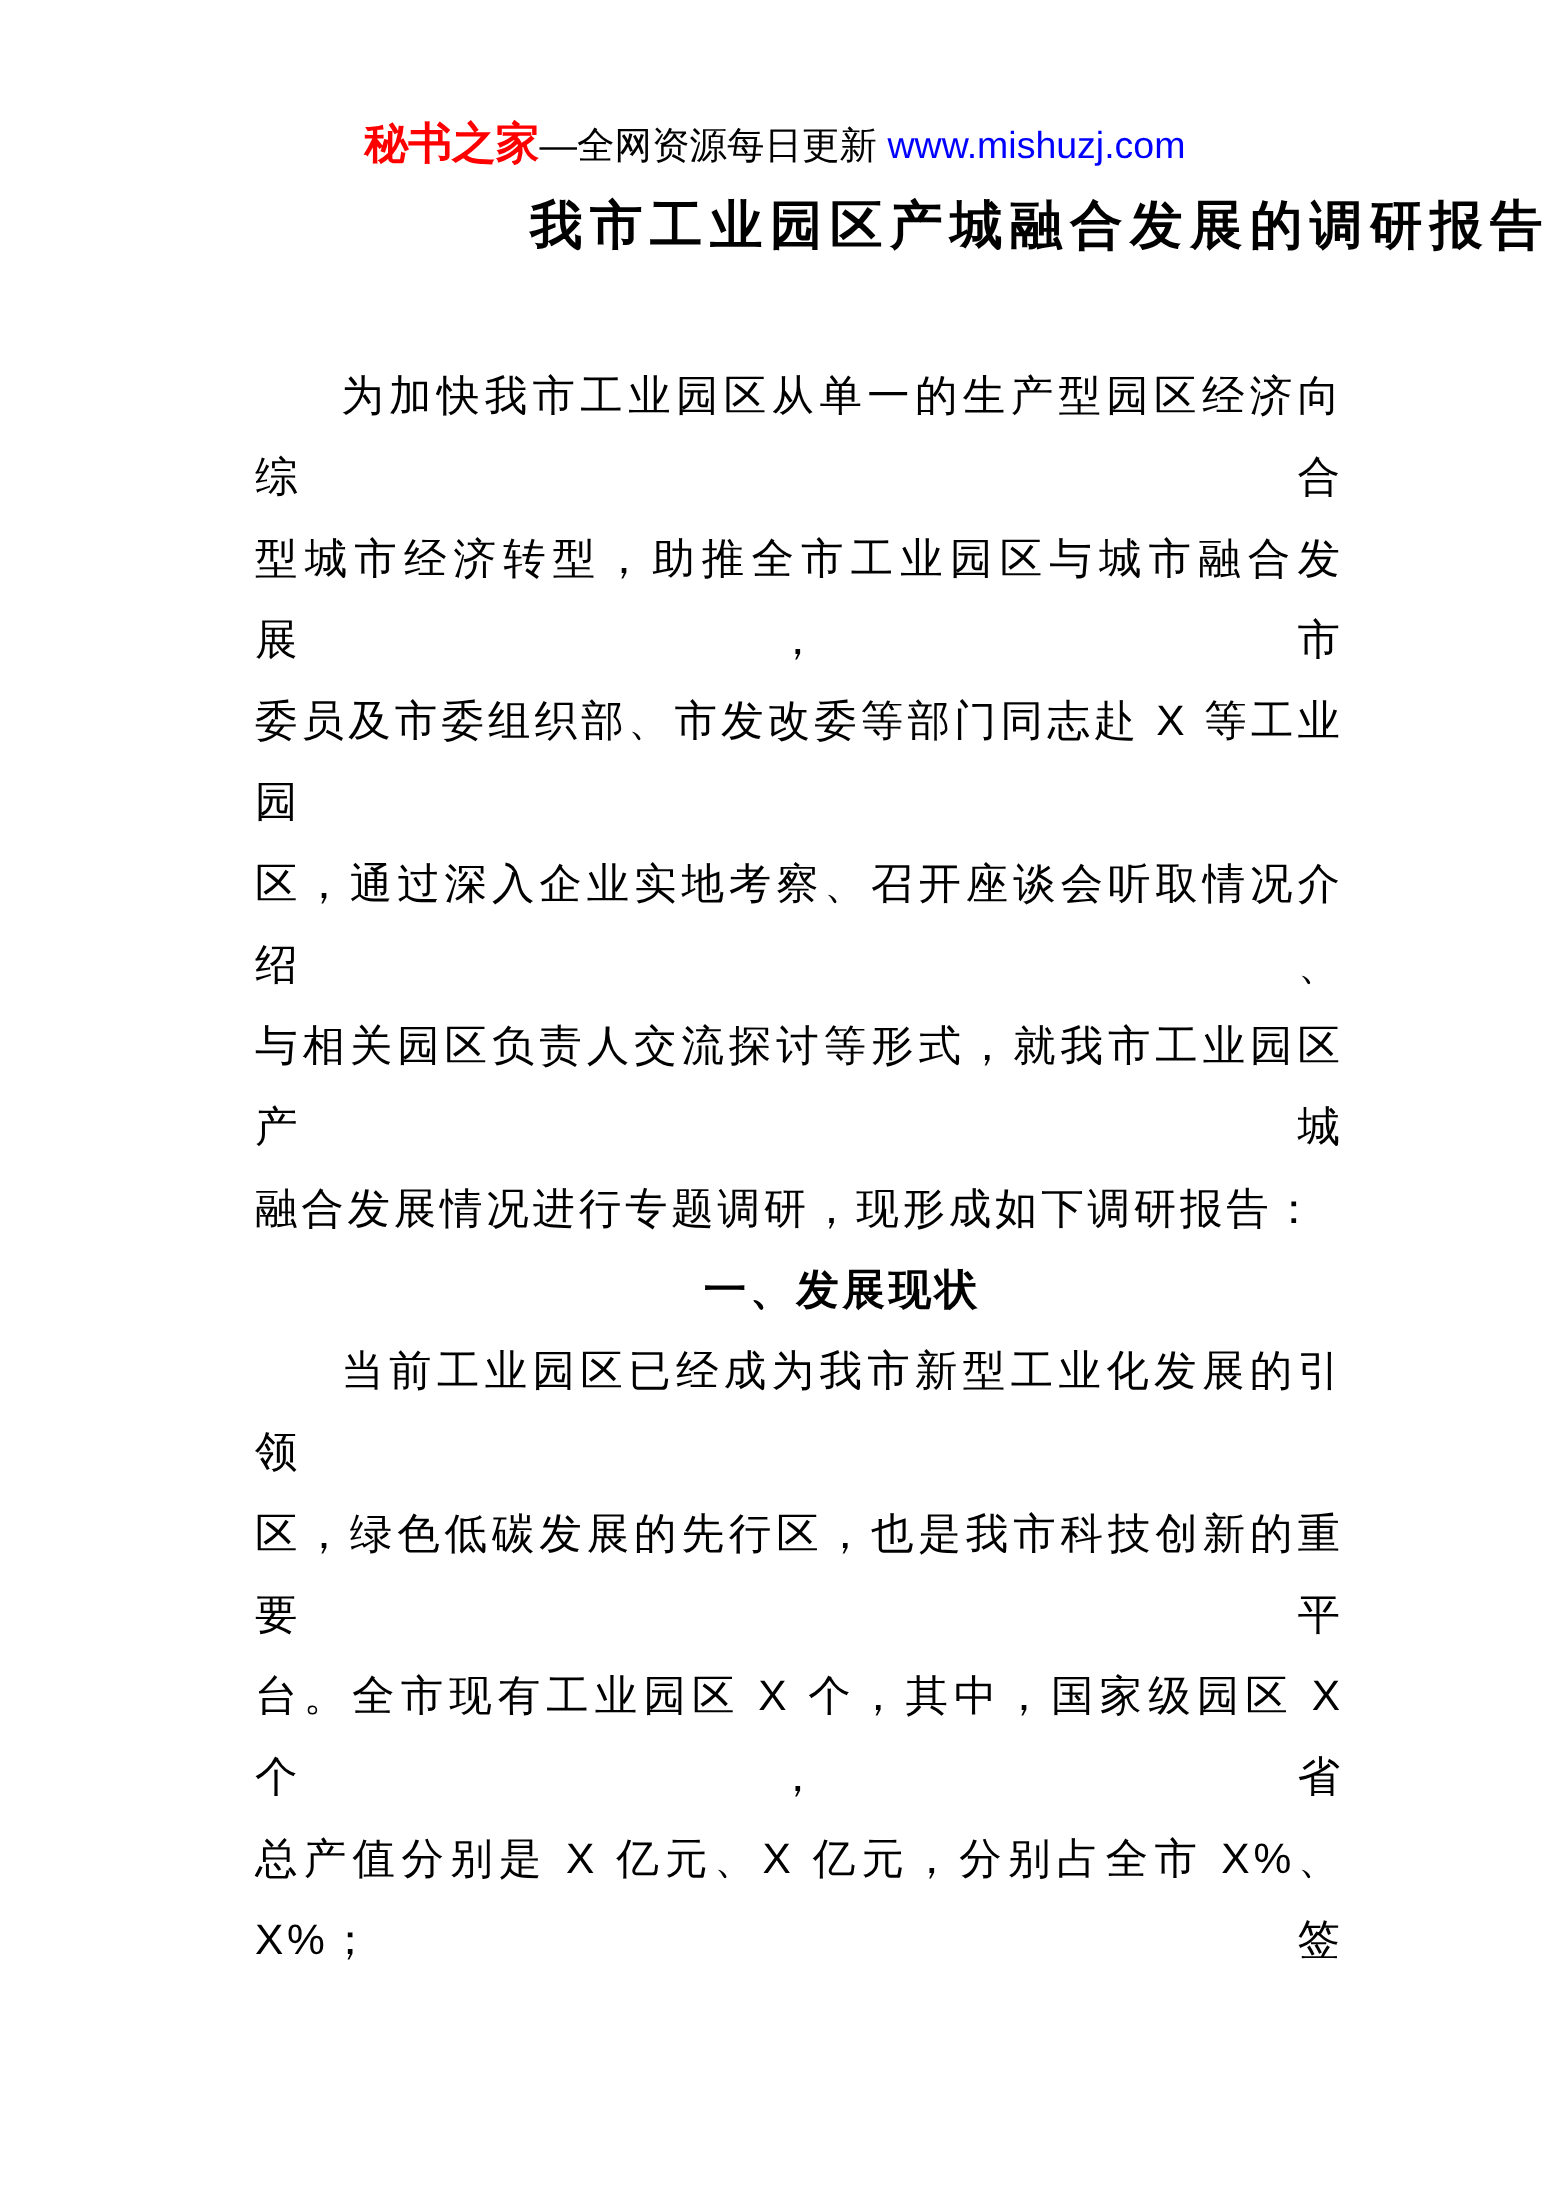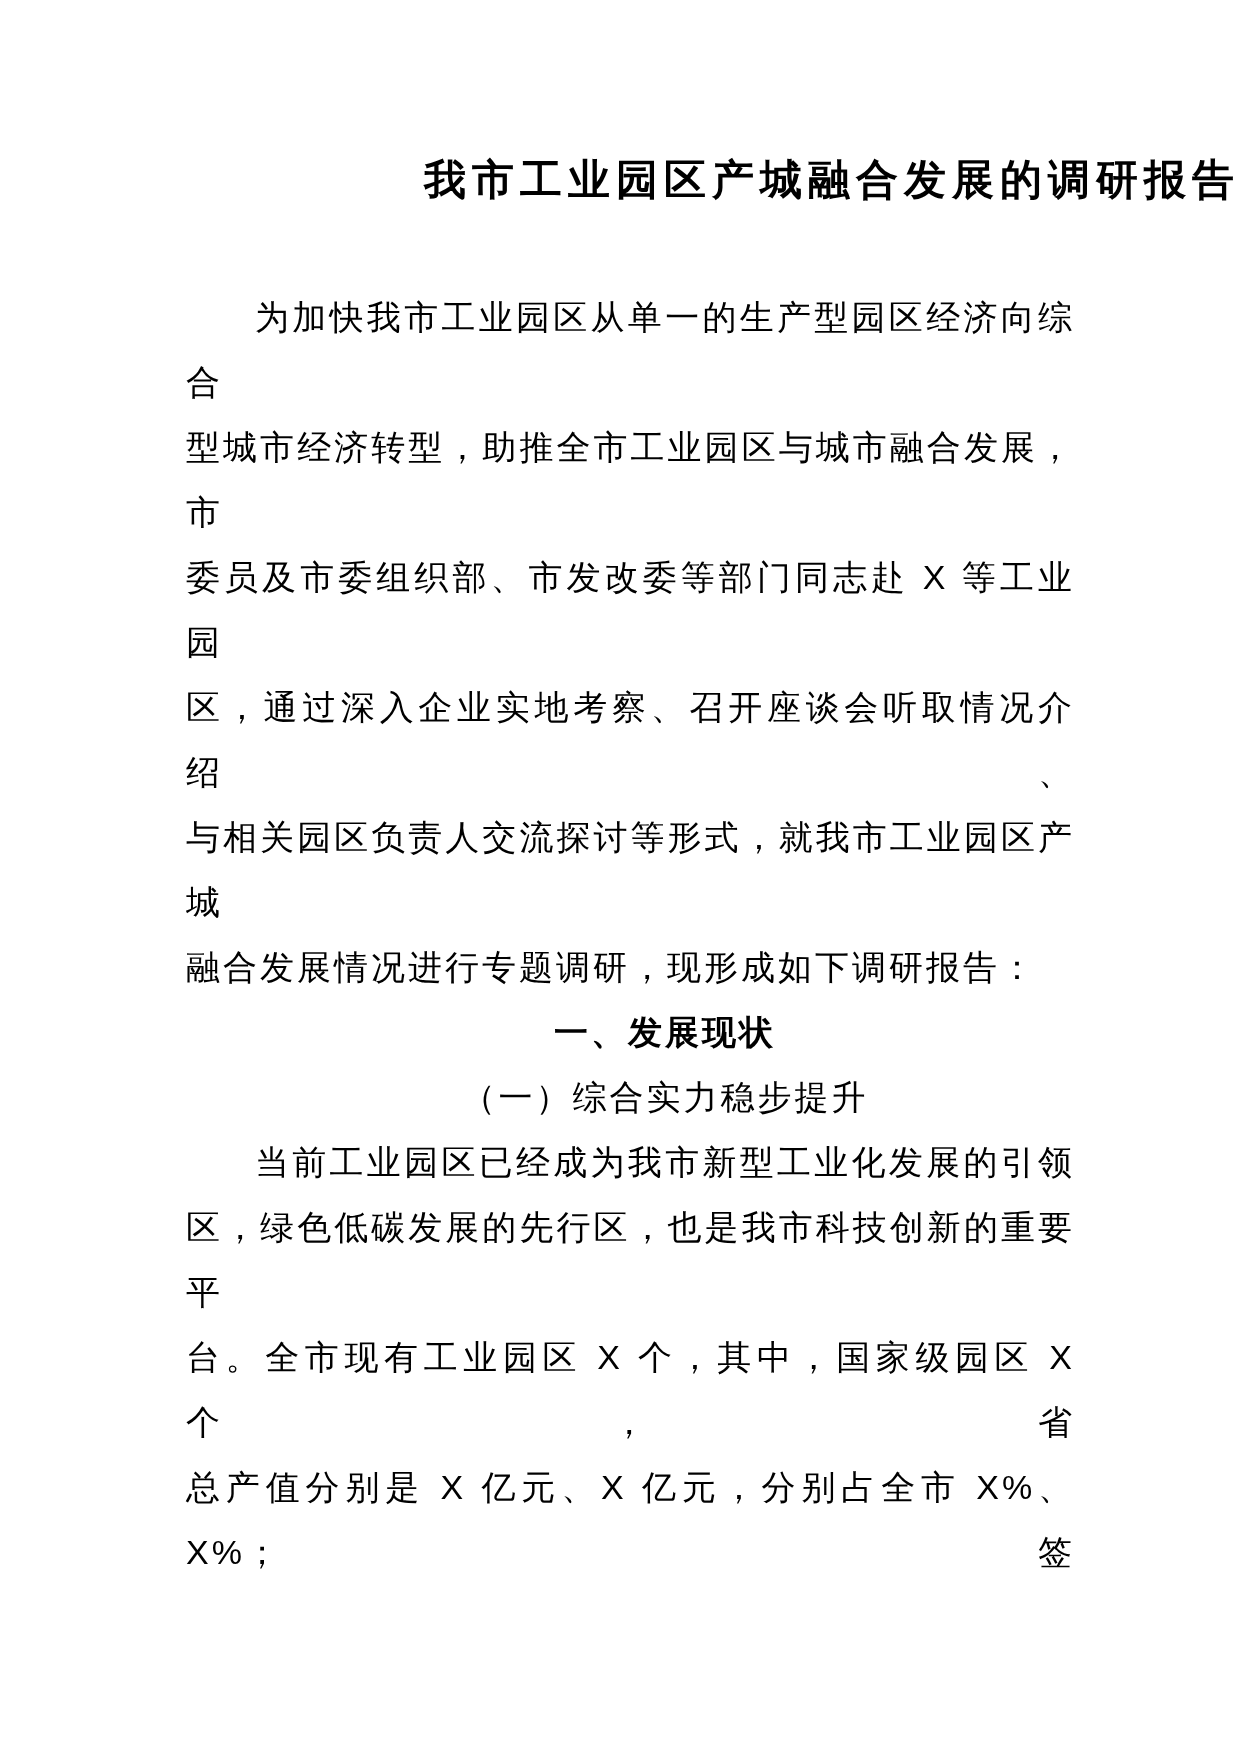--- a/index.html
+++ b/index.html
@@ -43,51 +43,51 @@
   }
   .doc-body {
     position: absolute;
     top: 285px;
     left: 186px;
     width: 889px;
     font-size: 34px;
     letter-spacing: 3px;
     line-height: 65px;
   }
-  .line { text-align: left; }
+  .line { text-align: left; margin-left: 18px; }
   .line.indent { text-indent: 69px; text-align: center; }
   .line.fill {
     text-align: justify;
     text-align-last: justify;
   }
   .block.heading { font-weight: bold; }
 </style>
 </head>
 <body>
 
 <div class="page" style="background: rgb(255, 255, 255);">
 
+  <div class="doc-header">
+    <span class="brand" style="color: rgb(255, 0, 0);">秘书之家</span><span class="tagline">—全网资源每日更新 </span><span class="url" style="color: rgb(0, 0, 255);">www.mishuzj.com</span>
+  </div>
 
   <div class="doc-title">我市工业园区产城融合发展的调研报告</div>
 
   <div class="doc-body">
       <div class="block paragraph">
         <div class="line indent fill">为加快我市工业园区从单一的生产型园区经济向综合</div>
         <div class="line fill">型城市经济转型，助推全市工业园区与城市融合发展，市</div>
         <div class="line fill">委员及市委组织部、市发改委等部门同志赴 X 等工业园</div>
         <div class="line fill">区，通过深入企业实地考察、召开座谈会听取情况介绍、</div>
         <div class="line fill">与相关园区负责人交流探讨等形式，就我市工业园区产城</div>
         <div class="line">融合发展情况进行专题调研，现形成如下调研报告：</div>
       </div>
       <div class="block heading">
         <div class="line indent">一、发展现状</div>
       </div>
-      <div class="block subheading">
-        <div class="line indent">（一）综合实力稳步提升</div>
-      </div>
       <div class="block paragraph">
         <div class="line indent fill">当前工业园区已经成为我市新型工业化发展的引领</div>
         <div class="line fill">区，绿色低碳发展的先行区，也是我市科技创新的重要平</div>
         <div class="line fill">台。全市现有工业园区 X 个，其中，国家级园区 X 个，省</div>
         <div class="line fill">总产值分别是 X 亿元、X 亿元，分别占全市 X%、X%；签</div>
       </div>
     </div>
 
 </div>
 

